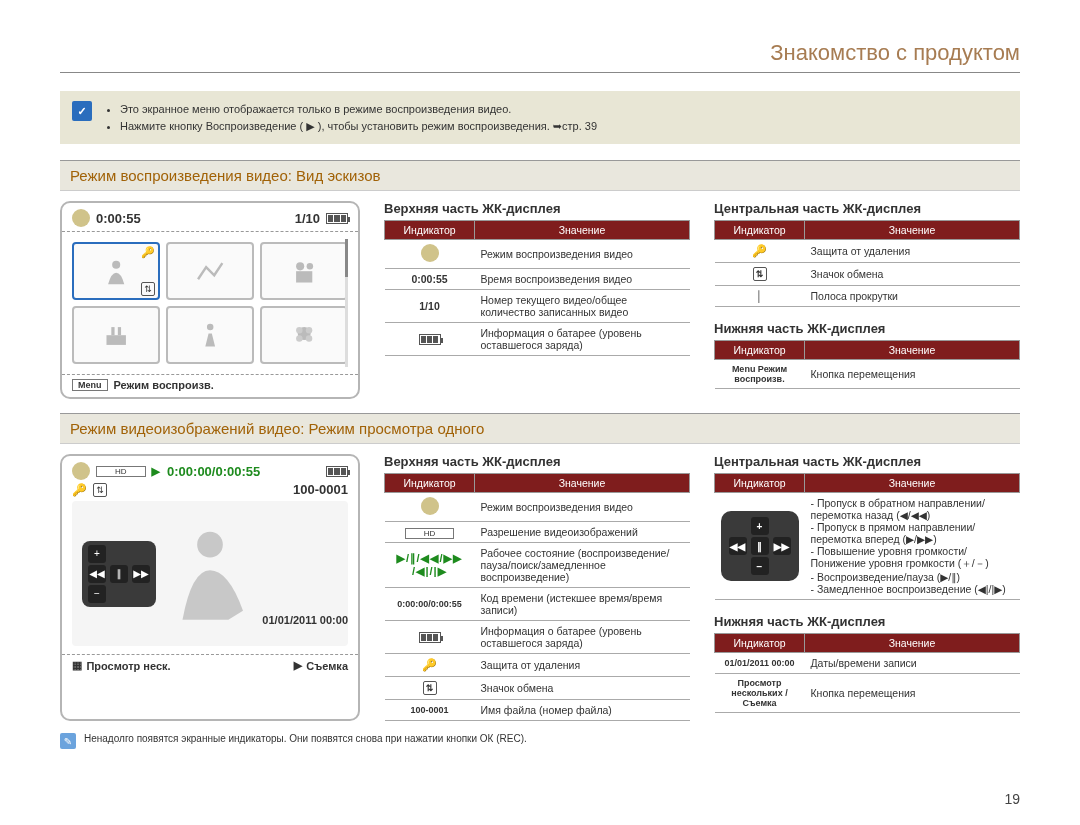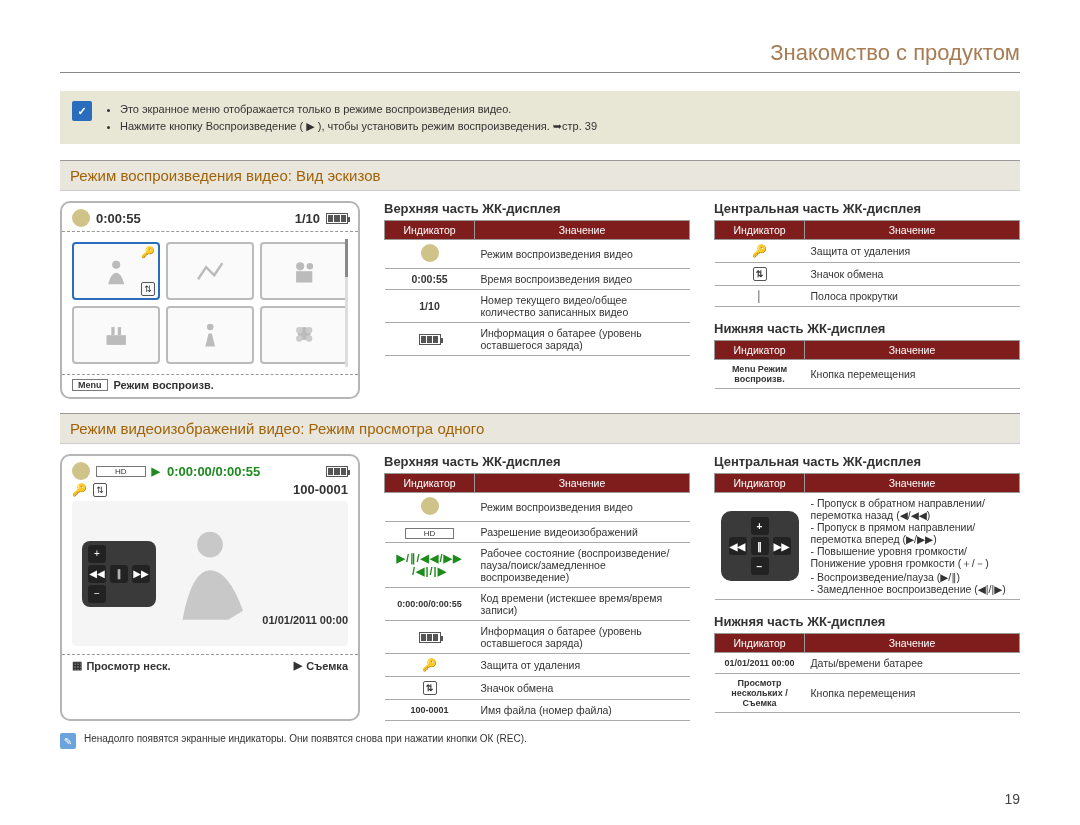--- a/index.html
+++ b/index.html
@@ -568,21 +568,21 @@
 
     <div class="col-title" style="margin-top:14px">Нижняя часть ЖК-дисплея</div>
     <table class="ind">
       <tbody>
           <tr>
             <th>Индикатор</th>
             <th>Значение</th>
           </tr>
       <tr>
             <td class="mini">01/01/2011 00:00</td>
-            <td>Даты/времени батарее</td>
+            <td>Даты/времени записи</td>
           </tr>
       <tr>
             <td class="mini">Просмотр нескольких / Съемка</td>
             <td>Кнопка перемещения</td>
           </tr>
     </tbody>
       </table>
   </div>
 </div>
 

